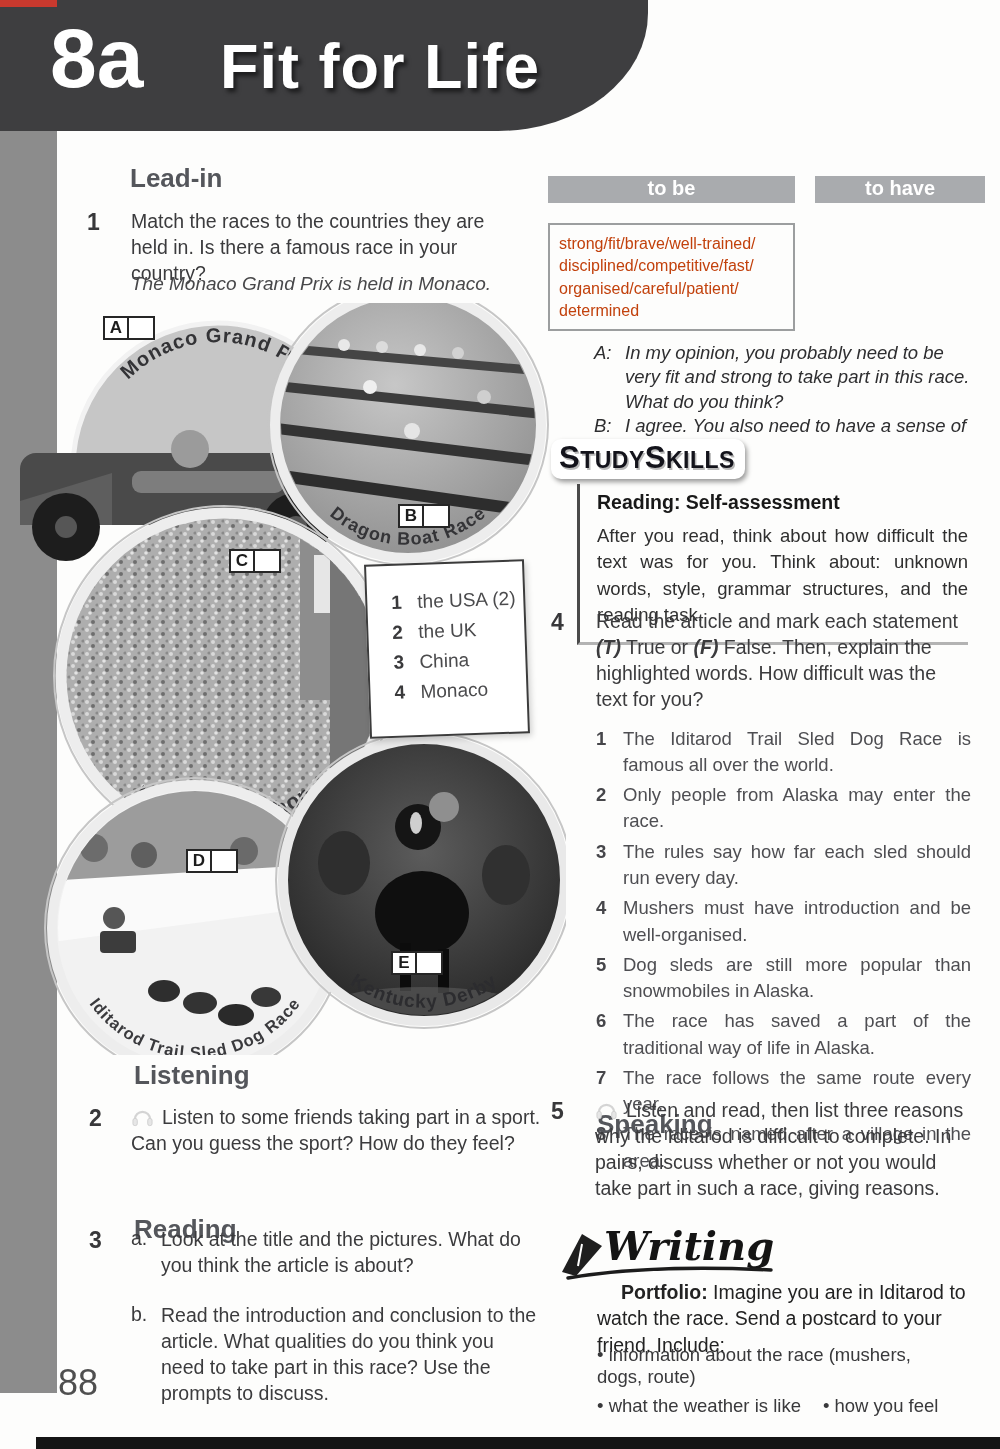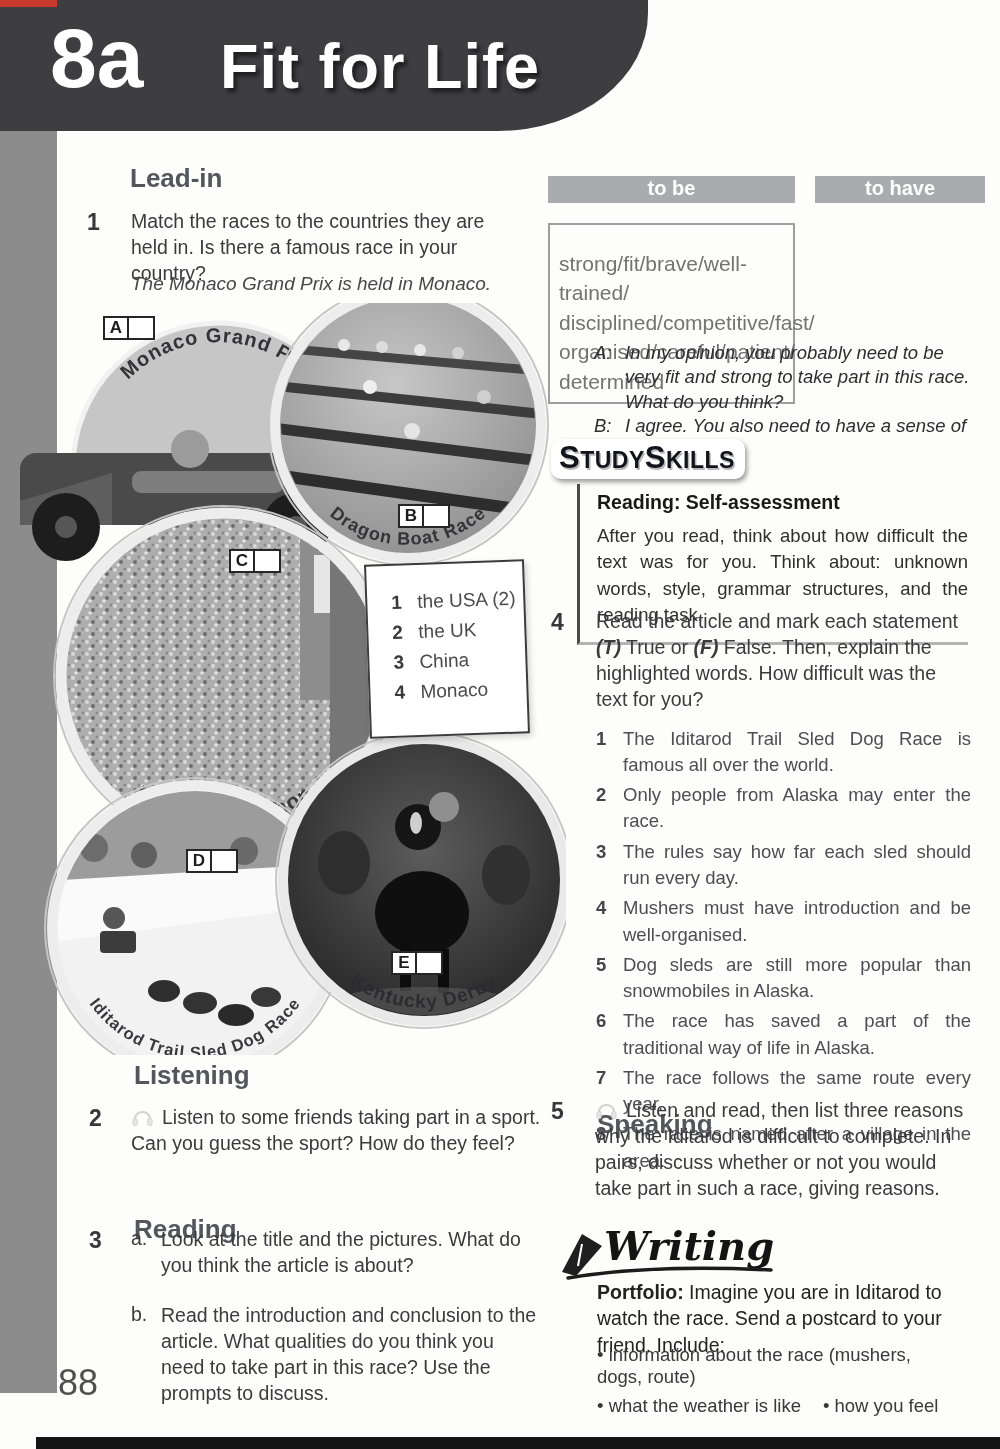--- a/index.html
+++ b/index.html
@@ -56,21 +56,21 @@
   #ex3 { left:89px; top:1227px; width:452px; }
   #ex3 .ex-num { width:42px; }
   .sub-item { display:flex; }
   .sub-label { width:30px; flex:none; font-size:19.5px; color:#3b3b3d; }
   #ex3 .sub-item + .sub-item { margin-top:24px; }
 
   
   .vtable { position:absolute; left:548px; top:176px; width:421px; display:grid;
     grid-template-columns:247px 170px; gap:20px; z-index:2; }
   .vth { background:#a9abae; color:#fff; font-weight:bold; font-size:20px; text-align:center; padding:1px 0 3px; }
-  .vtd { border:2px solid #9c9e9f; padding:24px 4px 6px 9px; font-size:21px; color:#737373; line-height:1.4; }
+  .vtd { border:2px solid #9c9e9f; padding:8px 4px 6px 9px; font-size:16px; color:#c2410c; line-height:1.4; }
 
   .dialogue { position:absolute; left:594px; top:341px; width:382px; z-index:2;
     font-style:italic; font-size:18.5px; color:#2e2e30; line-height:1.32; }
   .dlg-row { display:flex; }
   .dlg-sp { width:31px; flex:none; }
 
   .ss-logo { position:absolute; left:551px; top:439px; z-index:2; background:#fff; border-radius:10px;
     padding:1px 10px 3px 8px; box-shadow:2px 3px 5px rgba(0,0,0,.4); color:#13131b; font-weight:900;
     text-shadow:1.5px 1.5px 0 #b9b9b9; letter-spacing:.5px; }
   .ss-logo .big { font-size:31px; } .ss-logo .small { font-size:23px; }
@@ -88,21 +88,21 @@
   .st-num { width:27px; flex:none; font-size:18.5px; font-weight:bold; color:#46464a; line-height:1.42; }
   .st-text { font-size:18.5px; color:#4e4e52; line-height:1.42; text-align:justify; }
 
   #h-speaking { left:597px; top:1109px;text-align:center; }
   #ex5 { left:551px; top:1098px; width:425px; }
   #ex5 .ex-num { width:44px; }
 
   .writing-logo { position:absolute; left:556px; top:1214px; z-index:2; }
   .portfolio { position:absolute; left:597px; top:1279px; width:378px; z-index:2;
     font-size:19.5px; color:#222; line-height:1.35; }
-  .portfolio b { font-weight:bold; }
+  .portfolio b { font-weight:bold;margin-left:24px; }
   .bullets { position:absolute; left:597px; top:1344px; width:386px; z-index:2;
     font-size:18.5px; color:#39393b; }
   .bullet-row { display:flex; margin-bottom:7px; }
   .bullet-item { margin-right:22px; }
   .bullet-item::before { content:"• "; }
 </style>
 </head>
 <body>
 
 <div class="page">

